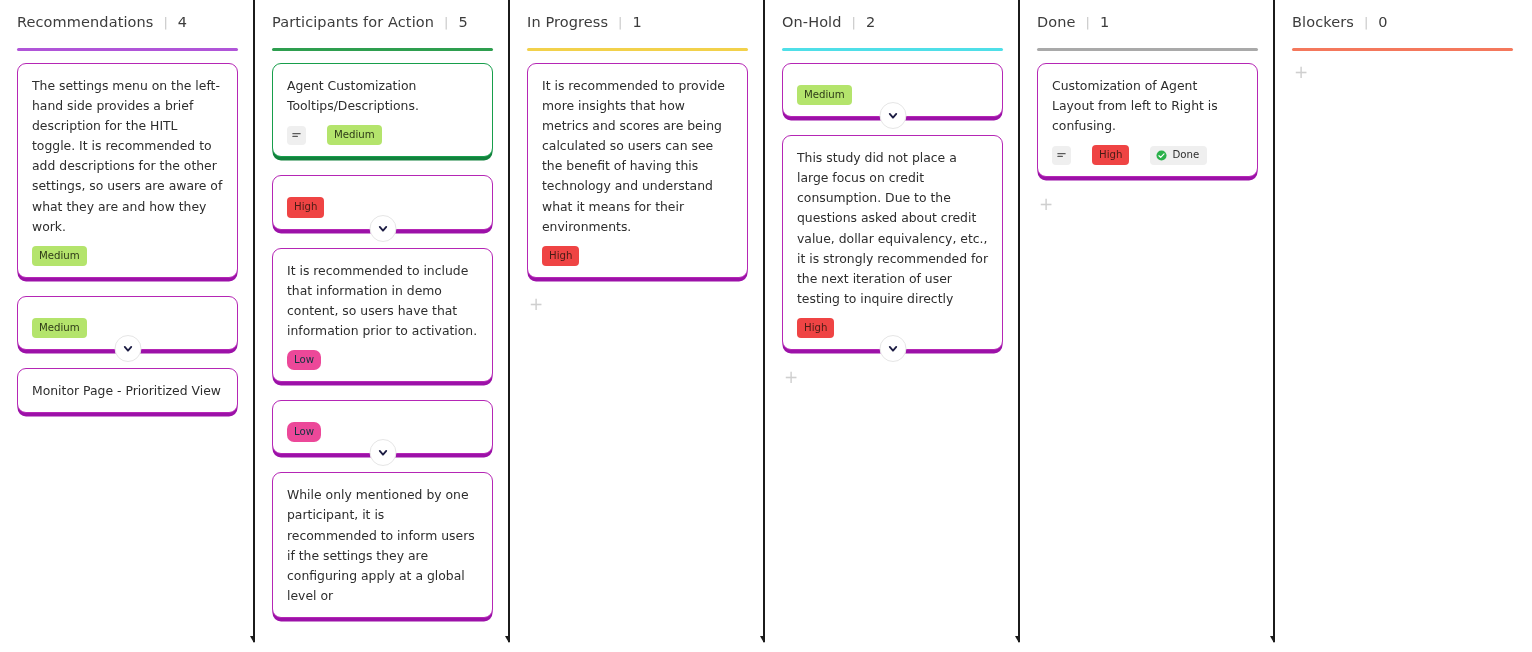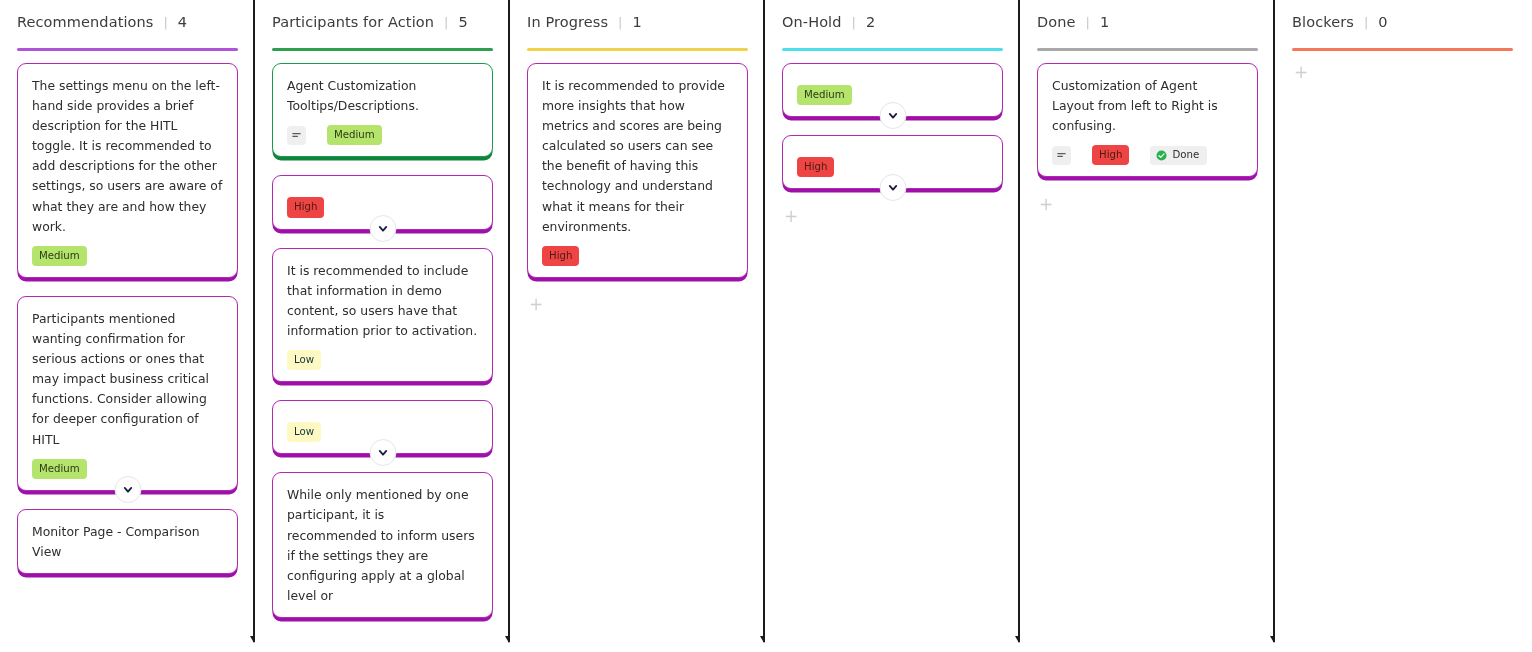--- a/index.html
+++ b/index.html
@@ -104,21 +104,21 @@
   .badge {
     display: inline-block;
     font-size: 10.2px;
     line-height: 1;
     padding: 5px 7px 5px 7px;
     border-radius: 4px;
     white-space: nowrap;
   }
   .badge-medium { background: #b4e46c; color: #2f3b18; }
   .badge-high   { background: #ef4444; color: #4a1c16; }
-  .badge-low    { background: #fef9c3; color: #11333f; }
+  .badge-low    { background: #ec4899; color: #11333f; border-radius: 7px; }
   .badge-done {
     background: #efefef;
     color: #2e2e2e;
     display: inline-flex;
     align-items: center;
     gap: 5px;
     padding: 4px 8px 4px 6px;
   }
   .notes-icon {
     display: inline-flex;
@@ -171,36 +171,35 @@
         <div class="card-wrap">
           <div class="card">
             <div class="card-text">The settings menu on the left-hand side provides a brief description for the HITL toggle. It is recommended to add descriptions for the other settings, so users are aware of what they are and how they work.</div>
             <div class="badge-row">
               <span class="badge badge-medium">Medium</span>
             </div>
           </div>
         </div>
         <div class="card-wrap">
           <div class="card">
-            <div class="card-text">Participants mentioned wanting confirmation for serious actions or ones that may impact business critical functions. Consider allowing for deeper configuration of HITL</div>
             <div class="badge-row">
               <span class="badge badge-medium">Medium</span>
             </div>
           </div>
           <div class="expander">
             <span style="display: flex;">
               <svg width="13" height="13" viewBox="0 0 24 24" fill="none" stroke="#1d1d44" stroke-width="3.4" stroke-linecap="round" stroke-linejoin="round">
                 <polyline points="6 9 12 16 18 9"></polyline>
               </svg>
             </span>
           </div>
         </div>
         <div class="card-wrap">
           <div class="card">
-            <div class="card-text">Monitor Page - Comparison View</div>
+            <div class="card-text">Monitor Page - Prioritized View</div>
           </div>
         </div>
       </div>
       <div class="col-sep"></div>
     </div>
     <div class="column">
       <div class="col-head">
         <span class="col-title">Participants for Action</span>
         <span class="col-divider-v">|</span>
         <span class="col-count">5</span>
@@ -302,20 +301,21 @@
           <div class="expander">
             <span style="display: flex;">
               <svg width="13" height="13" viewBox="0 0 24 24" fill="none" stroke="#1d1d44" stroke-width="3.4" stroke-linecap="round" stroke-linejoin="round">
                 <polyline points="6 9 12 16 18 9"></polyline>
               </svg>
             </span>
           </div>
         </div>
         <div class="card-wrap">
           <div class="card">
+            <div class="card-text">This study did not place a large focus on credit consumption. Due to the questions asked about credit value, dollar equivalency, etc., it is strongly recommended for the next iteration of user testing to inquire directly</div>
             <div class="badge-row">
               <span class="badge badge-high">High</span>
             </div>
           </div>
           <div class="expander">
             <span style="display: flex;">
               <svg width="13" height="13" viewBox="0 0 24 24" fill="none" stroke="#1d1d44" stroke-width="3.4" stroke-linecap="round" stroke-linejoin="round">
                 <polyline points="6 9 12 16 18 9"></polyline>
               </svg>
             </span>

